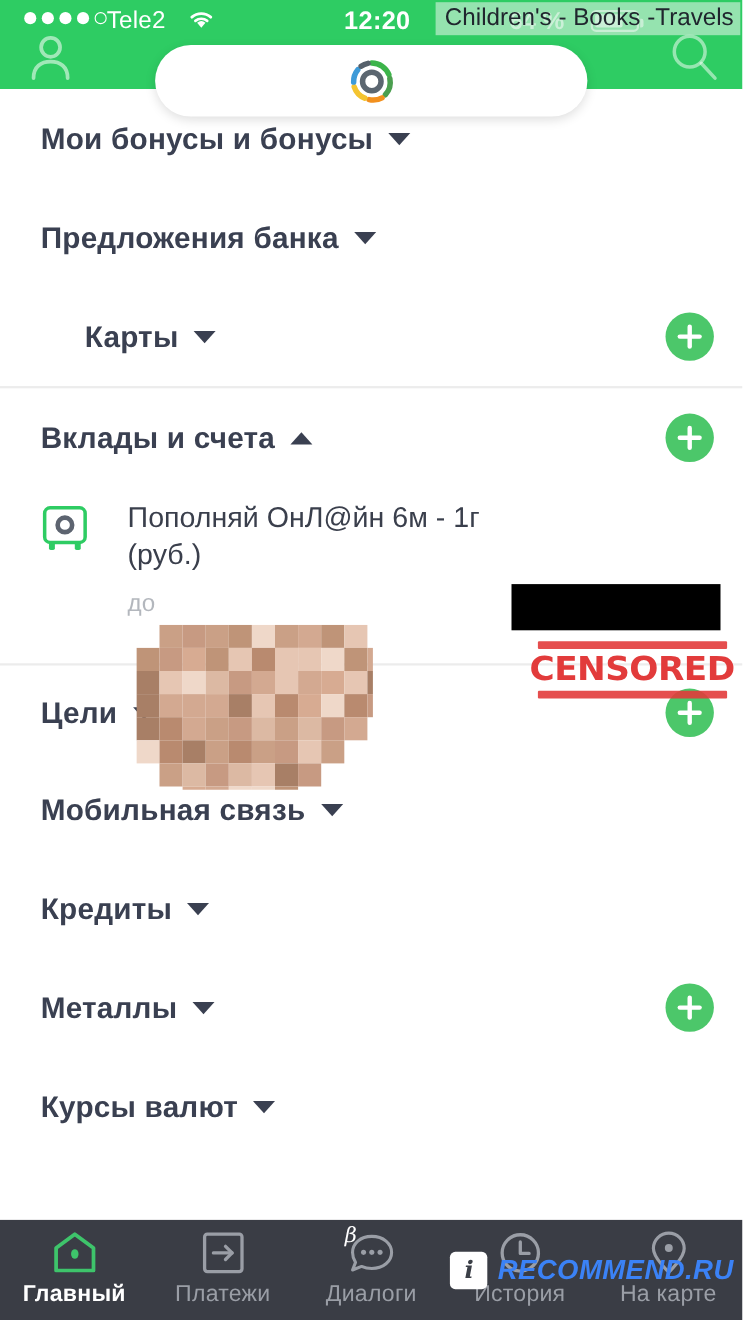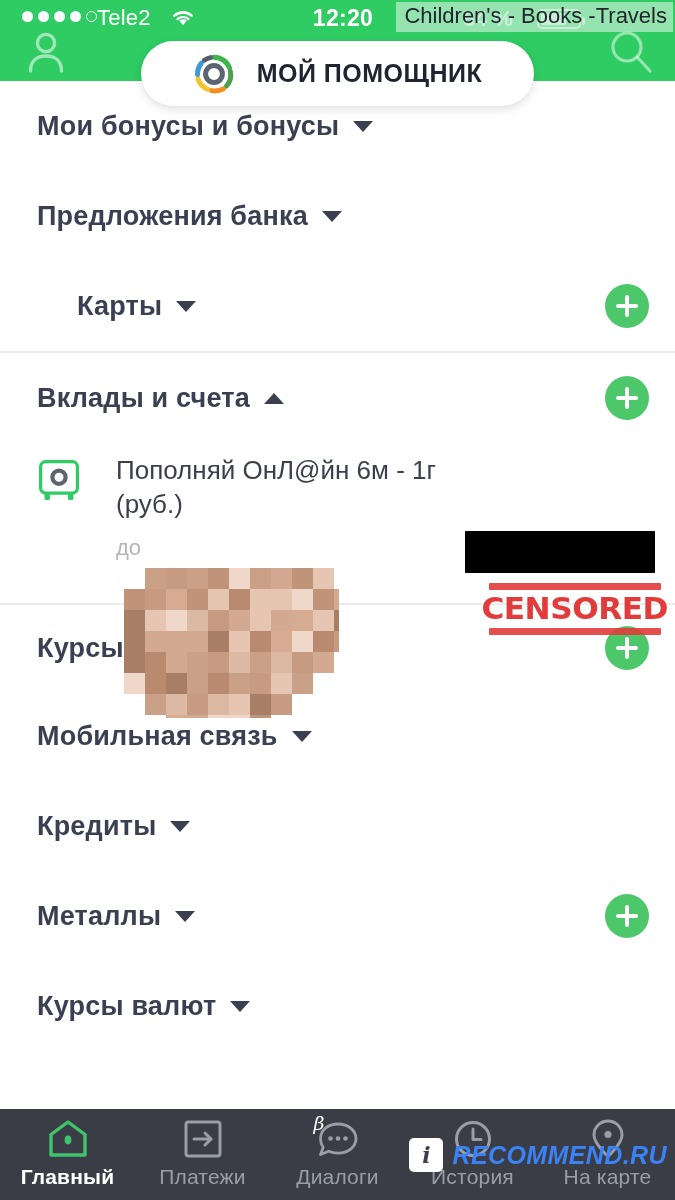--- a/index.html
+++ b/index.html
@@ -231,21 +231,20 @@
       <g fill="none" stroke-width="5" stroke-linecap="round">
         <path d="M21 4.2 A16.8 16.8 0 0 1 36.5 14.8" stroke="#3cb44a"></path>
         <path d="M37.4 18.5 A16.8 16.8 0 0 1 33.4 33.1" stroke="#4b9f4f"></path>
         <path d="M30.3 35.9 A16.8 16.8 0 0 1 18.6 37.6" stroke="#f2901e"></path>
         <path d="M14.6 36.2 A16.8 16.8 0 0 1 5.0 25.9" stroke="#f4c430"></path>
         <path d="M4.5 21.6 A16.8 16.8 0 0 1 8.3 10.4" stroke="#3d9ad8"></path>
         <path d="M11.3 7.2 A16.8 16.8 0 0 1 17.5 4.6" stroke="#55606b"></path>
       </g>
       <circle cx="21" cy="21" r="8.4" fill="none" stroke="#5b6670" stroke-width="5"></circle>
     </svg>
-    <span class="assistant-label">МОЙ ПОМОЩНИК</span>
   </div>
 
   <div class="content">
 
     <div class="section" style="height:90px;">
       <div class="head">
         <span class="title">Мои бонусы и бонусы</span>
         <span class="caret down"></span>
       </div>
     </div>
@@ -288,21 +287,21 @@
       </svg>
       <div class="dep-name">Пополняй ОнЛ@йн 6м - 1г (руб.)</div>
       <div class="dep-sub">до</div>
       <div class="dep-amount"></div>
     </div>
 
     <div class="divider"></div>
 
     <div class="section" style="height:86px;">
       <div class="head">
-        <span class="title">Курсы</span>
+        <span class="title">Цели</span>
         <span class="caret down"></span>
       </div>
       <div class="plus-btn">
           <span></span>
         </div>
     </div>
 
     <div class="section" style="height:90px;">
       <div class="head">
         <span class="title">Мобильная связь</span>

